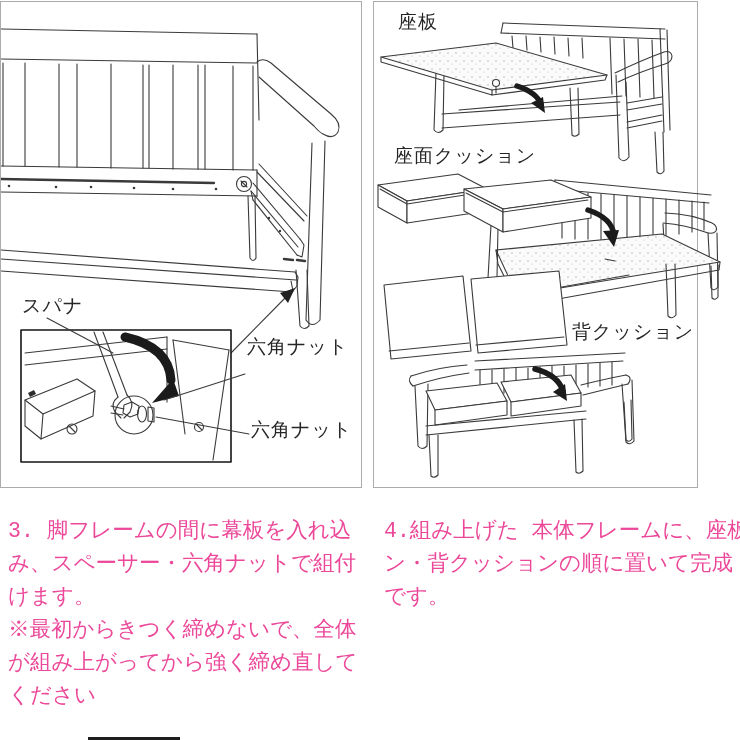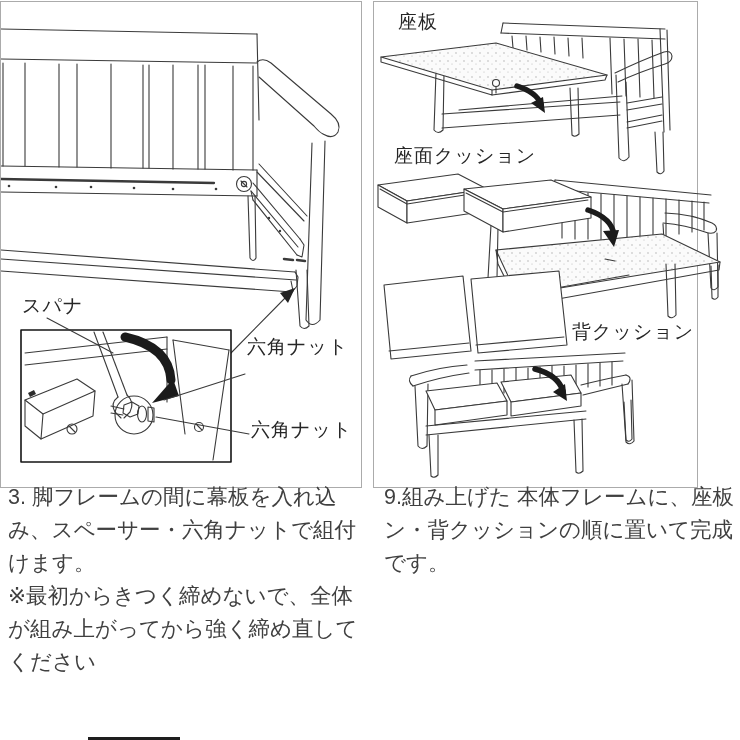--- a/index.html
+++ b/index.html
@@ -3,21 +3,21 @@
 <meta charset="utf-8">
 <style>
   html,body{margin:0;padding:0;background:#ffffff;}
   .page{position:relative;width:740px;height:740px;background:#ffffff;overflow:hidden;
         font-family:"Liberation Sans","DejaVu Sans",sans-serif;color:#2e2e2e;}
   .panel{position:absolute;top:1px;height:487px;border:1px solid #ababab;background:#ffffff;box-sizing:border-box;}
   .panel.left{left:0px;width:362px;}
   .panel.right{left:373px;width:325px;}
   .panel svg{position:absolute;left:0;top:0;}
   .lbl{position:absolute;font-size:19px;line-height:20px;color:#262626;white-space:nowrap;letter-spacing:1px;}
-  .caption{position:absolute;top:481px;width:356px;font-size:21.5px;line-height:33px;color:#404040;}
+  .caption{position:absolute;top:515px;width:356px;font-size:21.5px;line-height:33px;color:#ec4899;font-family:Liberation Mono, monospace;}
   .caption.c3{left:8px;}
   .caption.c4{left:384px;}
   .caption p{margin:0;}
   .caption p + p{}
   .cl{display:block;height:33px;white-space:nowrap;}
   .bottom-edge{position:absolute;left:88px;top:737px;width:92px;height:3px;background:#1e1e1e;}
 </style>
 </head>
 <body>
 
@@ -325,20 +325,20 @@
     </p>
     <p>
       <span class="cl">※最初からきつく締めないで、全体</span>
       <span class="cl">が組み上がってから強く締め直して</span>
       <span class="cl">ください</span>
     </p>
   </div>
 
   <div class="caption c4">
     <p>
-      <span class="cl">9.組み上げた 本体フレームに、座板</span>
+      <span class="cl">4.組み上げた 本体フレームに、座板</span>
       <span class="cl">ン・背クッションの順に置いて完成</span>
       <span class="cl">です。</span>
     </p>
   </div>
 
   <div class="bottom-edge"></div>
 </div>
 
 </body></html>

